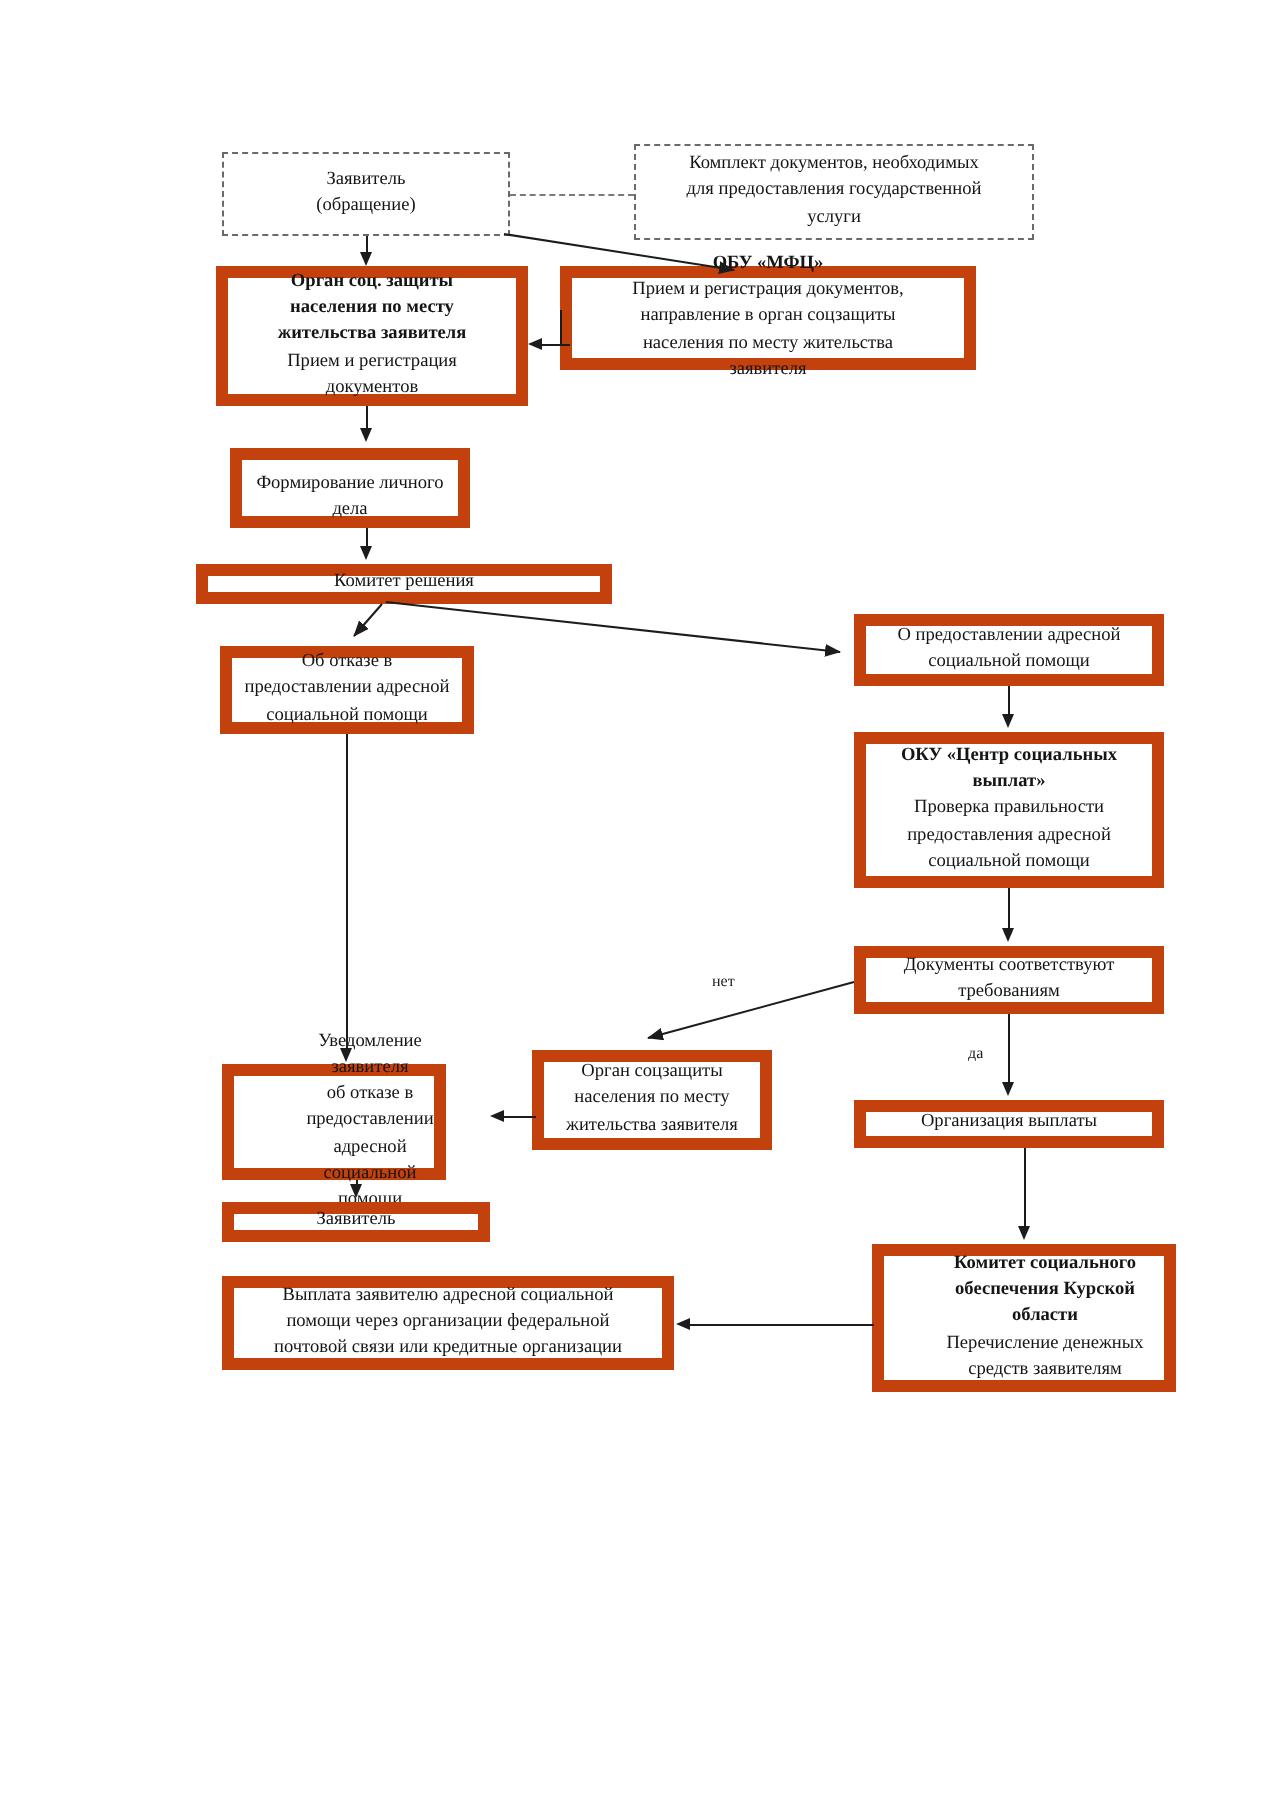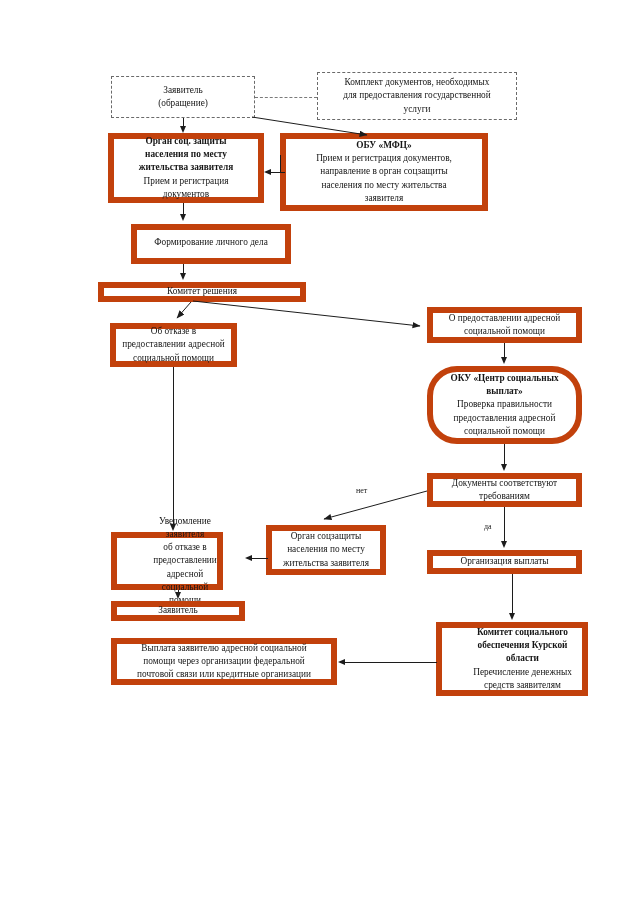--- a/index.html
+++ b/index.html
@@ -115,48 +115,48 @@
   <div class="dash-connector" style="left:255px; top:97px; width:62px;"></div>
 
   <div class="node" style="left:108px; top:133px; width:156px; height:70px;">
     <span class="ln ttl">Орган соц. защиты</span>
     <span class="ln ttl">населения по месту</span>
     <span class="ln ttl">жительства заявителя</span>
     <span class="ln">Прием и регистрация</span>
     <span class="ln">документов</span>
   </div>
 
-  <div class="node" style="left:280px; top:133px; width:208px; height:78px;">
+  <div class="node" style="left:280px; top:133px; width:208px; height:52px;">
     <span class="ln ttl">ОБУ «МФЦ»</span>
     <span class="ln">Прием и регистрация документов,</span>
     <span class="ln">направление в орган соцзащиты</span>
     <span class="ln">населения по месту жительства</span>
     <span class="ln">заявителя</span>
   </div>
 
-  <div class="node top-align" style="left:115px; top:224px; width:160px; height:40px;margin-left:16px;">
+  <div class="node top-align" style="left:115px; top:224px; width:120px; height:40px;">
     <span class="ln">Формирование личного дела</span>
   </div>
 
   <div class="node" style="left:98px; top:282px; width:208px; height:20px;">
     <span class="ln">Комитет решения</span>
   </div>
 
   <div class="node" style="left:110px; top:323px; width:127px; height:44px;">
     <span class="ln">Об отказе в</span>
     <span class="ln">предоставлении адресной</span>
     <span class="ln">социальной помощи</span>
   </div>
 
   <div class="node" style="left:427px; top:307px; width:155px; height:36px;">
     <span class="ln">О предоставлении адресной</span>
     <span class="ln">социальной помощи</span>
   </div>
 
-  <div class="node" style="left:427px; top:366px; width:155px; height:78px;border-radius:30px;">
+  <div class="node" style="left:427px; top:366px; width:155px; height:78px;">
     <span class="ln ttl">ОКУ «Центр социальных</span>
     <span class="ln ttl">выплат»</span>
     <span class="ln">Проверка правильности</span>
     <span class="ln">предоставления адресной</span>
     <span class="ln">социальной помощи</span>
   </div>
 
   <div class="node" style="left:427px; top:550px; width:155px; height:24px;">
     <span class="ln">Организация выплаты</span>
   </div>

